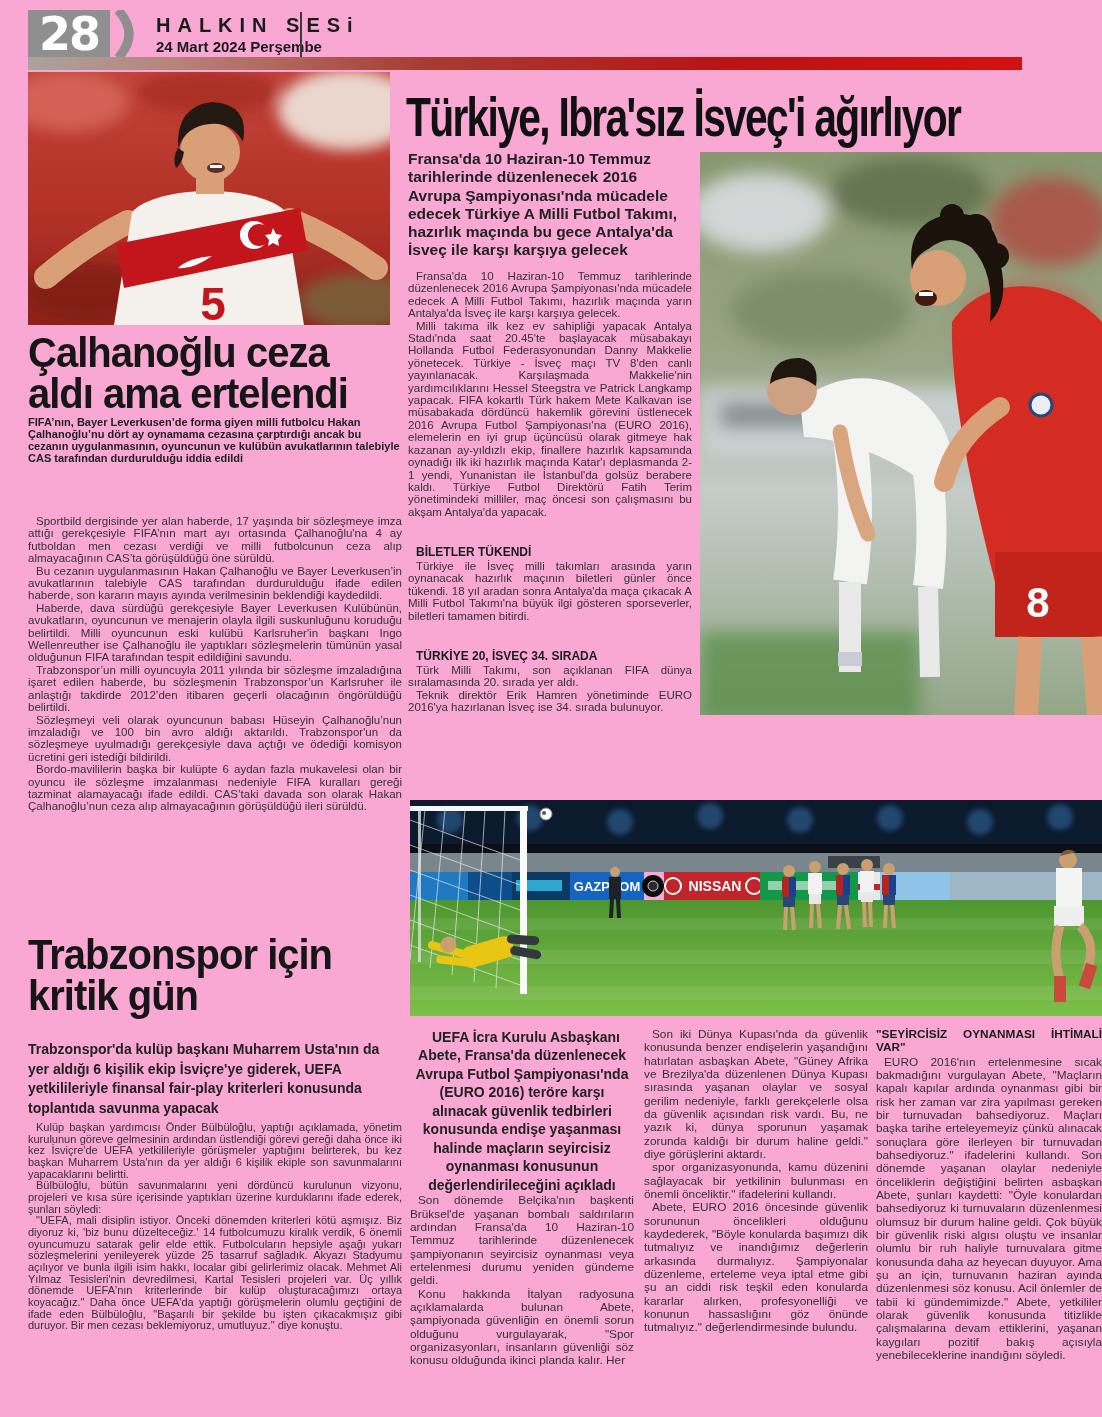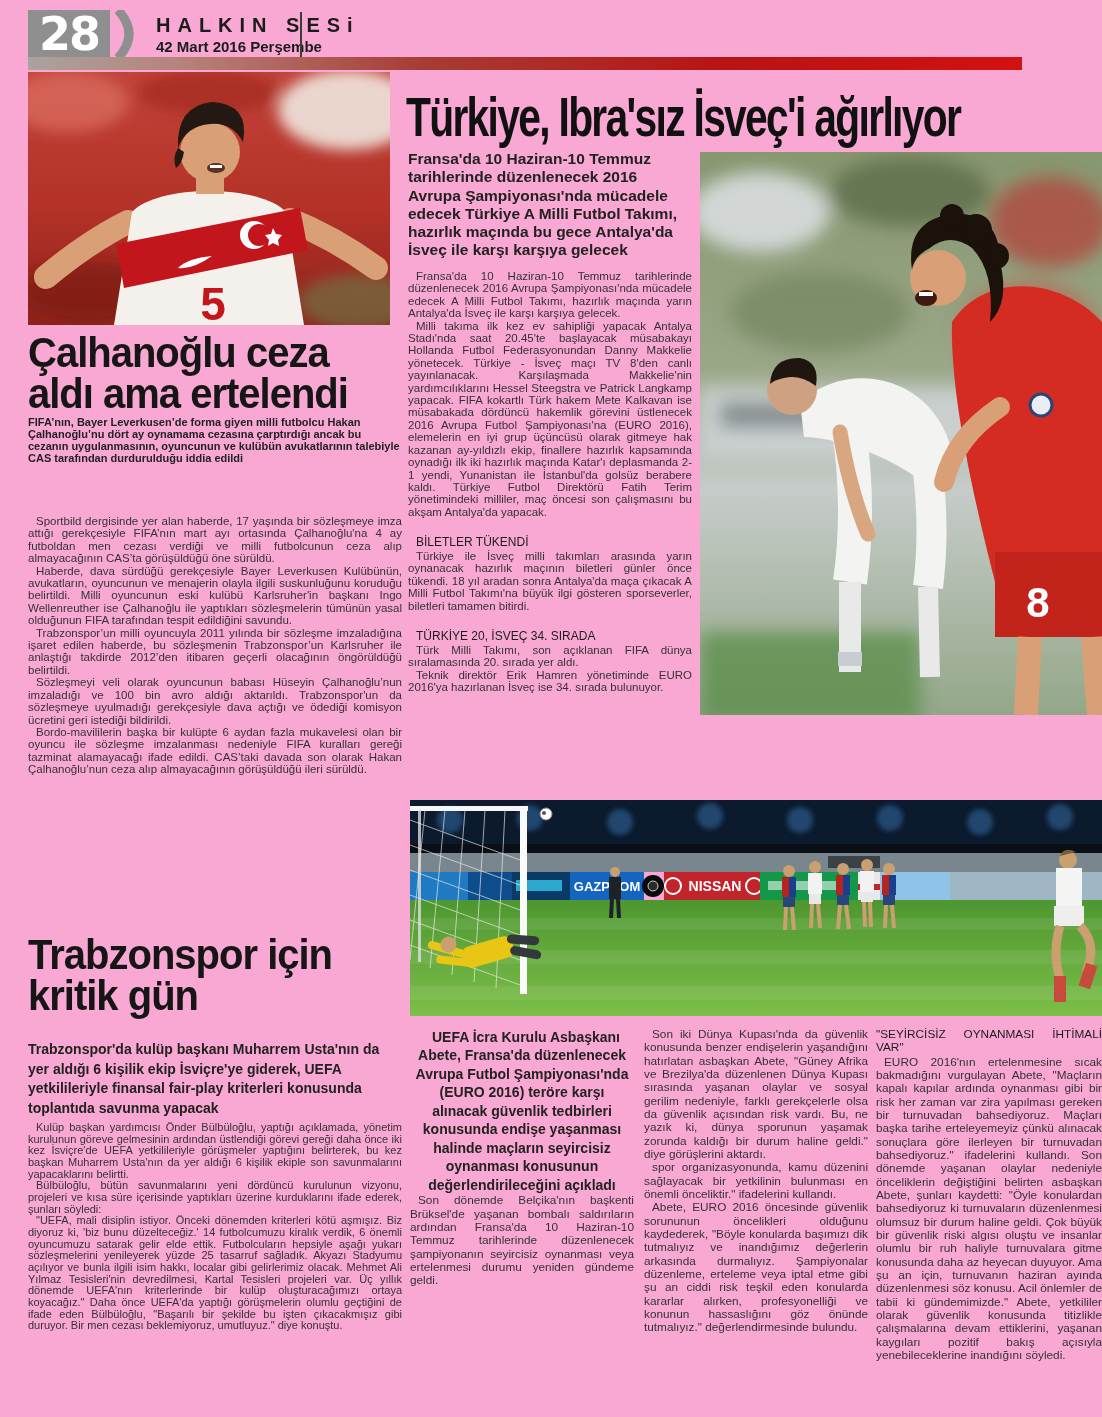--- a/index.html
+++ b/index.html
@@ -16,21 +16,21 @@
   .hdr-divider{position:absolute;left:300px;top:12px;width:2px;height:46px;background:#3c3c3c;}
   .hdr-strip{position:absolute;left:28px;top:57px;width:994px;height:13px;
              background:linear-gradient(90deg,#aaa39e 0%,#b7837b 15%,#a63c33 40%,#b81414 70%,#d31111 100%);}
   
   .abs{position:absolute;}
   .headline{font-weight:800;color:#161616;letter-spacing:-1px;line-height:0.98;
             transform:scaleY(1.06);transform-origin:top left;font-size:40px;}
   .lead{font-weight:bold;color:#222;}
   .bodytxt{color:#333;text-align:justify;}
   .bodytxt p{margin:0;text-indent:8px;}
-  .subhead{font-weight:normal;color:#1c1c1c;margin:18px 0 1px 0;text-indent:8px;}
+  .subhead{font-weight:bold;color:#1c1c1c;margin:28px 0 1px 0;text-indent:8px;}
   
   .photo1{left:28px;top:72px;width:362px;height:253px;}
   .h1a{left:28px;top:332px;width:372px;}
   .lead1{left:28px;top:416px;width:374px;font-size:11px;line-height:1.1;}
   .body1{left:28px;top:515px;width:374px;font-size:11.5px;line-height:1.08;}
   .h2a{left:28px;top:934px;width:372px;}
   .lead2{left:28px;top:1040px;width:374px;font-size:14px;line-height:1.4;}
   .body2{left:28px;top:1122px;width:374px;font-size:11px;line-height:1.06;}
   .h3wrap{left:406px;top:86px;width:696px;height:62px;overflow:visible;}
   .h3a{display:inline-block;white-space:nowrap;font-weight:900;font-size:48px;color:#111;
@@ -54,21 +54,21 @@
 </head>
 <body>
 
 <div class="page">
 
   <div class="pagenum">28</div>
   <svg class="arc" width="26" height="48" viewBox="0 0 26 48">
     <path d="M4,0 Q26,24 4,48" fill="none" stroke="#8f8f8f" stroke-width="9"></path>
   </svg>
   <div class="masthead">HALKIN SESi</div>
-  <div class="dateline">42 Mart 2016 Perşembe</div>
+  <div class="dateline">24 Mart 2024 Perşembe</div>
   <div class="hdr-divider"></div>
   <div class="hdr-strip"></div>
 
   <svg class="abs photo1" viewBox="0 0 362 253" preserveAspectRatio="none">
     <defs>
       <linearGradient id="p1bg" x1="0" y1="0" x2="0" y2="1">
         <stop offset="0" stop-color="#c2443a"></stop>
           <stop offset="0.55" stop-color="#b33127"></stop>
         <stop offset="1" stop-color="#8f241c"></stop>
       </linearGradient>
@@ -103,20 +103,21 @@
     <path d="M150,76 Q148,34 184,30 Q222,32 215,70 Q204,50 182,52 Q158,54 150,76 Z" fill="#241812"></path>
     <path d="M150,76 q-6,10 -2,20 q6,-4 8,-16 Z" fill="#241812"></path>
     <ellipse cx="188" cy="96" rx="9" ry="5" fill="#5a2f24"></ellipse>
     <rect x="182" y="93" width="12" height="3" fill="#fff"></rect>
   </svg>
 
   <div class="abs h1a headline">Çalhanoğlu ceza aldı ama ertelendi</div>
   <div class="abs lead1 lead">FIFA’nın, Bayer Leverkusen’de forma giyen milli futbolcu Hakan Çalhanoğlu’nu dört ay oynamama cezasına çarptırdığı ancak bu cezanın uygulanmasının, oyuncunun ve kulübün avukatlarının talebiyle CAS tarafından durdurulduğu iddia edildi</div>
   <div class="abs body1 bodytxt">
     <p>Sportbild dergisinde yer alan haberde, 17 yaşında bir sözleşmeye imza attığı gerekçesiyle FIFA’nın mart ayı ortasında Çalhanoğlu'na 4 ay futboldan men cezası verdiği ve milli futbolcunun ceza alıp almayacağının CAS’ta görüşüldüğü öne sürüldü.</p>
+    <p>Bu cezanın uygulanmasının Hakan Çalhanoğlu ve Bayer Leverkusen’in avukatlarının talebiyle CAS tarafından durdurulduğu ifade edilen haberde, son kararın mayıs ayında verilmesinin beklendiği kaydedildi.</p>
     <p>Haberde, dava sürdüğü gerekçesiyle Bayer Leverkusen Kulübünün, avukatların, oyuncunun ve menajerin olayla ilgili suskunluğunu koruduğu belirtildi. Milli oyuncunun eski kulübü Karlsruher'in başkanı Ingo Wellenreuther ise Çalhanoğlu ile yaptıkları sözleşmelerin tümünün yasal olduğunun FIFA tarafından tespit edildiğini savundu.</p>
     <p>Trabzonspor’un milli oyuncuyla 2011 yılında bir sözleşme imzaladığına işaret edilen haberde, bu sözleşmenin Trabzonspor’un Karlsruher ile anlaştığı takdirde 2012’den itibaren geçerli olacağının öngörüldüğü belirtildi.</p>
     <p>Sözleşmeyi veli olarak oyuncunun babası Hüseyin Çalhanoğlu’nun imzaladığı ve 100 bin avro aldığı aktarıldı. Trabzonspor'un da sözleşmeye uyulmadığı gerekçesiyle dava açtığı ve ödediği komisyon ücretini geri istediği bildirildi.</p>
     <p>Bordo-mavililerin başka bir kulüpte 6 aydan fazla mukavelesi olan bir oyuncu ile sözleşme imzalanması nedeniyle FIFA kuralları gereği tazminat alamayacağı ifade edildi. CAS’taki davada son olarak Hakan Çalhanoğlu’nun ceza alıp almayacağının görüşüldüğü ileri sürüldü.</p>
   </div>
 
   <div class="abs h2a headline">Trabzonspor için kritik gün</div>
   <div class="abs lead2 lead">Trabzonspor'da kulüp başkanı Muharrem Usta'nın da yer aldığı 6 kişilik ekip İsviçre'ye giderek, UEFA yetkilileriyle finansal fair-play kriterleri konusunda toplantıda savunma yapacak</div>
   <div class="abs body2 bodytxt">
     <p>Kulüp başkan yardımcısı Önder Bülbüloğlu, yaptığı açıklamada, yönetim kurulunun göreve gelmesinin ardından üstlendiği görevi gereği daha önce iki kez İsviçre'de UEFA yetkilileriyle görüşmeler yaptığını belirterek, bu kez başkan Muharrem Usta'nın da yer aldığı 6 kişilik ekiple son savunmalarını yapacaklarını belirtti.</p>
@@ -321,20 +322,21 @@
       <path d="M14,74 Q6,100 14,128" stroke="#caa070" stroke-width="9" fill="none"></path>
       <path d="M34,74 Q52,92 40,120" stroke="#caa070" stroke-width="9" fill="none"></path>
       <rect x="8" y="124" width="12" height="26" fill="#c94a3c"></rect>
       <rect x="36" y="112" width="12" height="24" fill="#c94a3c" transform="rotate(18 42 124)"></rect>
     </g>
   </svg>
 
   <div class="abs ecol ecol1 bodytxt">
     <p class="eurolead">UEFA İcra Kurulu Asbaşkanı Abete, Fransa'da düzenlenecek Avrupa Futbol Şampiyonası'nda (EURO 2016) teröre karşı alınacak güvenlik tedbirleri konusunda endişe yaşanması halinde maçların seyircisiz oynanması konusunun değerlendirileceğini açıkladı</p>
     <p>Son dönemde Belçika'nın başkenti Brüksel'de yaşanan bombalı saldırıların ardından Fransa'da 10 Haziran-10 Temmuz tarihlerinde düzenlenecek şampiyonanın seyircisiz oynanması veya ertelenmesi durumu yeniden gündeme geldi.</p>
+    <p>Konu hakkında İtalyan radyosuna açıklamalarda bulunan Abete, şampiyonada güvenliğin en önemli sorun olduğunu vurgulayarak, "Spor organizasyonları, insanların güvenliği söz konusu olduğunda ikinci planda kalır. Her</p>
   </div>
   <div class="abs ecol ecol2 bodytxt">
     <p>Son iki Dünya Kupası'nda da güvenlik konusunda benzer endişelerin yaşandığını hatırlatan asbaşkan Abete, "Güney Afrika ve Brezilya'da düzenlenen Dünya Kupası sırasında yaşanan olaylar ve sosyal gerilim nedeniyle, farklı gerekçelerle olsa da güvenlik açısından risk vardı. Bu, ne yazık ki, dünya sporunun yaşamak zorunda kaldığı bir durum haline geldi." diye görüşlerini aktardı.</p>
     <p>spor organizasyonunda, kamu düzenini sağlayacak bir yetkilinin bulunması en önemli önceliktir." ifadelerini kullandı.</p>
     <p>Abete, EURO 2016 öncesinde güvenlik sorununun öncelikleri olduğunu kaydederek, "Böyle konularda başımızı dik tutmalıyız ve inandığımız değerlerin arkasında durmalıyız. Şampiyonalar düzenleme, erteleme veya iptal etme gibi şu an ciddi risk teşkil eden konularda kararlar alırken, profesyonelliği ve konunun hassaslığını göz önünde tutmalıyız." değerlendirmesinde bulundu.</p>
   </div>
   <div class="abs ecol ecol3 bodytxt">
     <div class="subhead">"SEYİRCİSİZ OYNANMASI İHTİMALİ VAR"</div>
     <p>EURO 2016'nın ertelenmesine sıcak bakmadığını vurgulayan Abete, "Maçların kapalı kapılar ardında oynanması gibi bir risk her zaman var zira yapılması gereken bir turnuvadan bahsediyoruz. Maçları başka tarihe erteleyemeyiz çünkü alınacak sonuçlara göre ilerleyen bir turnuvadan bahsediyoruz." ifadelerini kullandı. Son dönemde yaşanan olaylar nedeniyle önceliklerin değiştiğini belirten asbaşkan Abete, şunları kaydetti: "Öyle konulardan bahsediyoruz ki turnuvaların düzenlenmesi olumsuz bir durum haline geldi. Çok büyük bir güvenlik riski algısı oluştu ve insanlar olumlu bir ruh haliyle turnuvalara gitme konusunda daha az heyecan duyuyor. Ama şu an için, turnuvanın haziran ayında düzenlenmesi söz konusu. Acil önlemler de tabii ki gündemimizde." Abete, yetkililer olarak güvenlik konusunda titizlikle çalışmalarına devam ettiklerini, yaşanan kaygıları pozitif bakış açısıyla yenebileceklerine inandığını söyledi.</p>
   </div>

